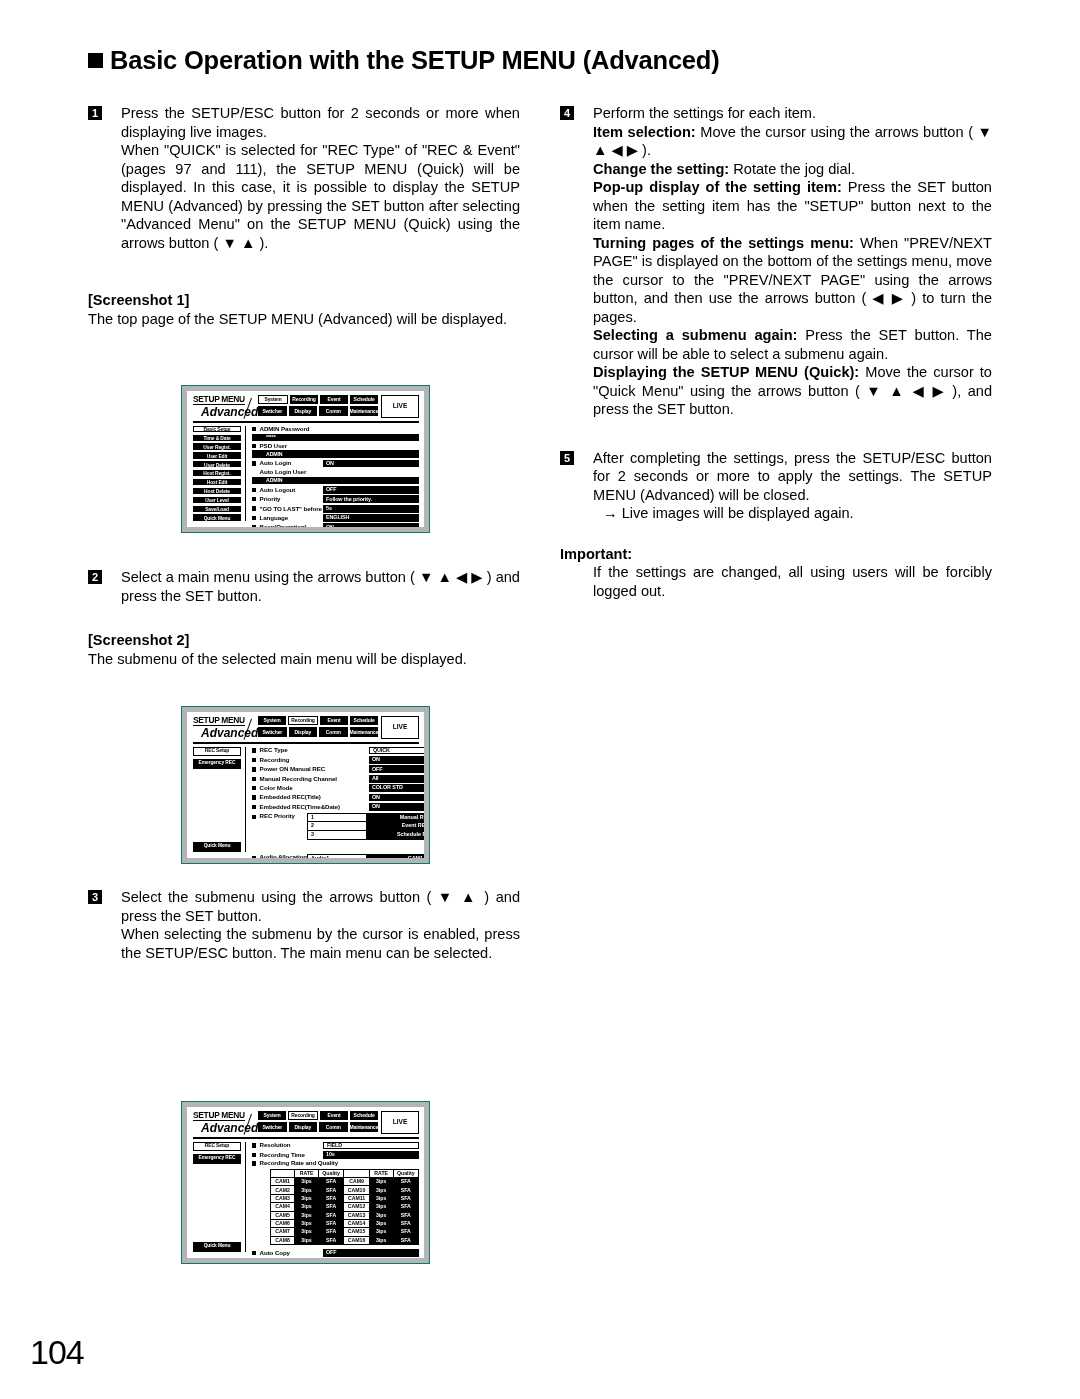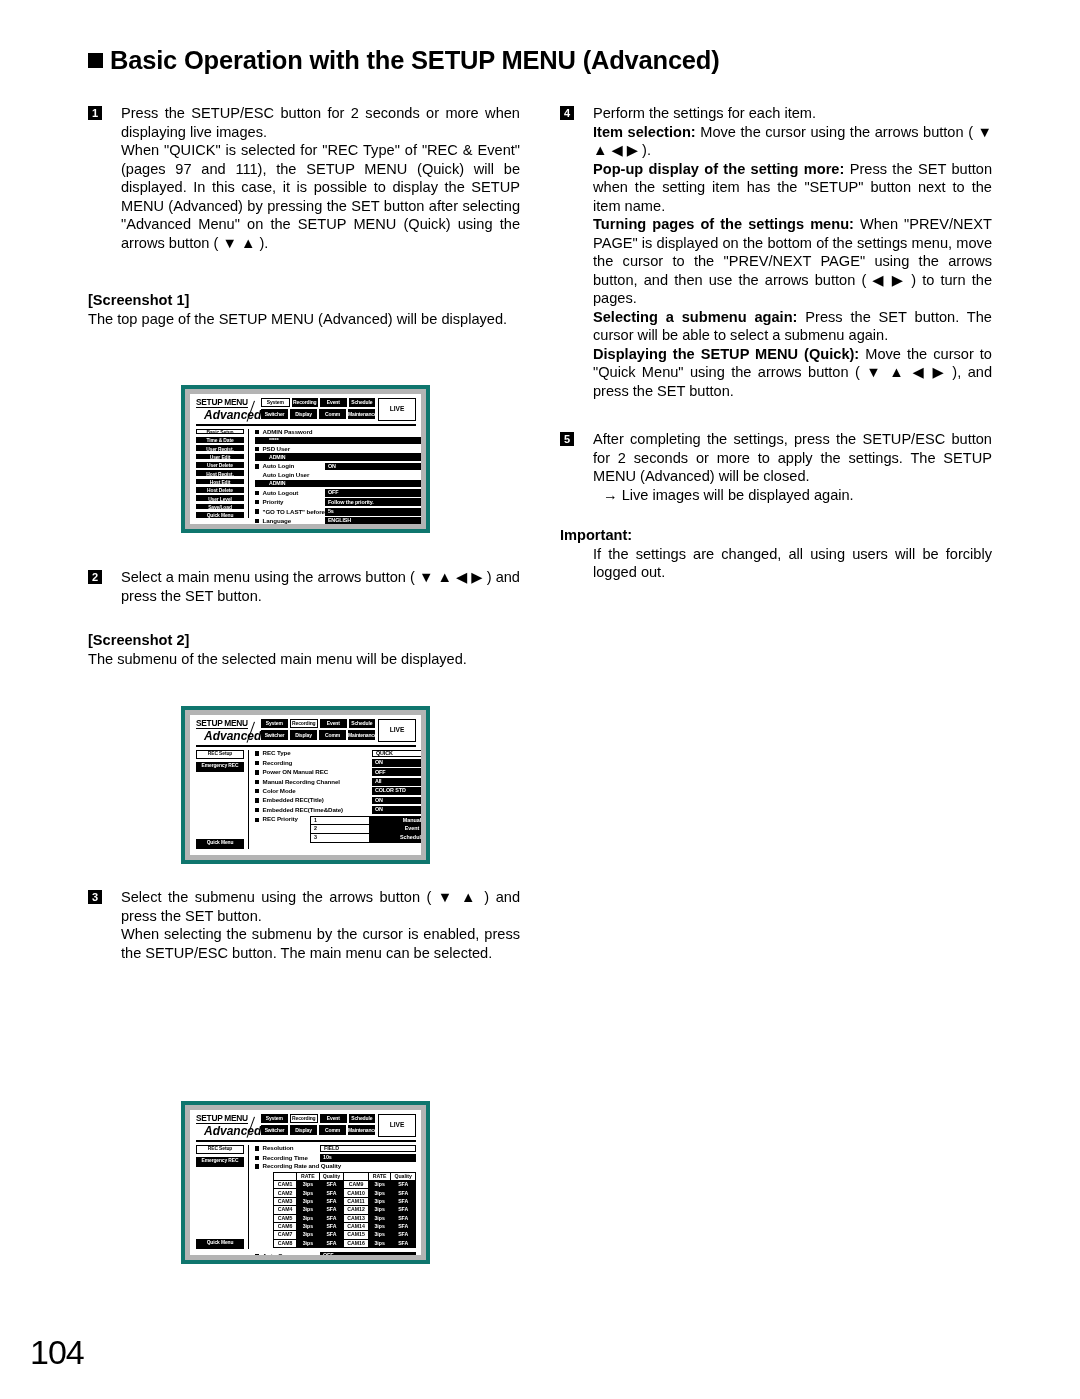--- a/index.html
+++ b/index.html
@@ -94,21 +94,21 @@
 
   
   .shotwrap {
     position: absolute;
     background: #fff;
   }
   .device {
     width: 100%;
     height: 100%;
     background: #b4b4b4;
-    border: 4px solid #0f766e;
+    border: 1px solid #0f766e;
     box-sizing: border-box;
     padding: 5px;
   }
   .screen {
     width: 100%;
     height: 100%;
     background: #ffffff;
     box-sizing: border-box;
     position: relative;
     font-size: 5.2px;
@@ -376,23 +376,26 @@
 
     <div class="step">
       <span class="num">4</span>
       <div>Perform the settings for each item.</div>
     </div>
 
     <div class="sub" style="margin-top:0">
       <b>Item selection:</b><span> Move the cursor using the arrows button ( ▼ ▲ ◀ ▶ ).</span>
     </div>
 
-
     <div class="sub">
-      <b>Pop-up display of the setting more:</b><span> Press the SET button when the setting item has the "SETUP" button next to the item name.</span>
+      <b>Change the setting:</b><span> Rotate the jog dial.</span>
+    </div>
+
+    <div class="sub">
+      <b>Pop-up display of the setting item:</b><span> Press the SET button when the setting item has the "SETUP" button next to the item name.</span>
     </div>
 
     <div class="sub">
       <b>Turning pages of the settings menu:</b><span> When "PREV/NEXT PAGE" is displayed on the bottom of the settings menu, move the cursor to the "PREV/NEXT PAGE" using the arrows button, and then use the arrows button ( ◀ ▶ ) to turn the pages.</span>
     </div>
 
     <div class="sub">
       <b>Selecting a submenu again:</b><span> Press the SET button. The cursor will be able to select a submenu again.</span>
     </div>
 

